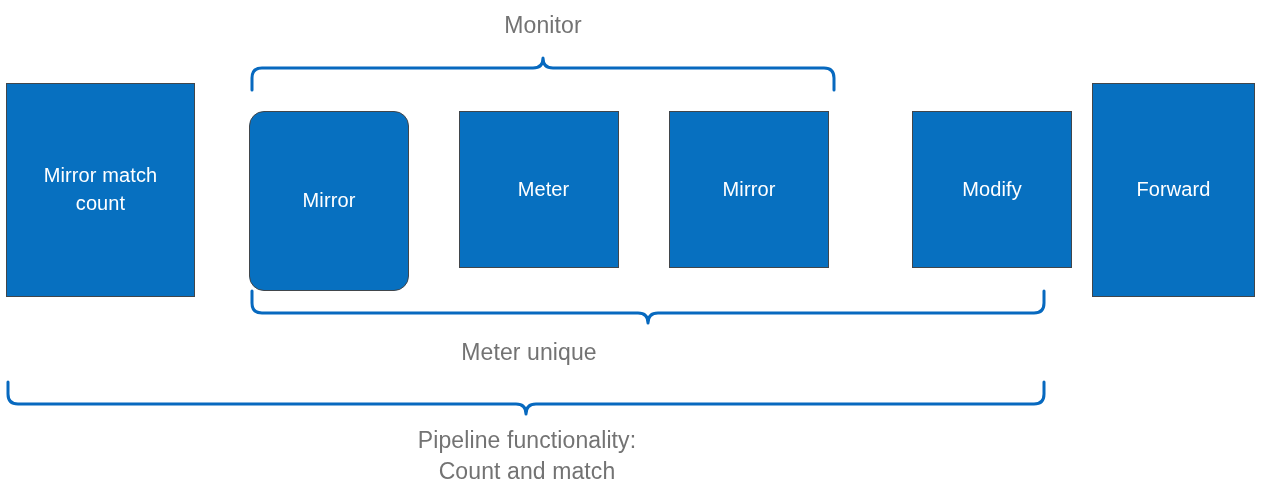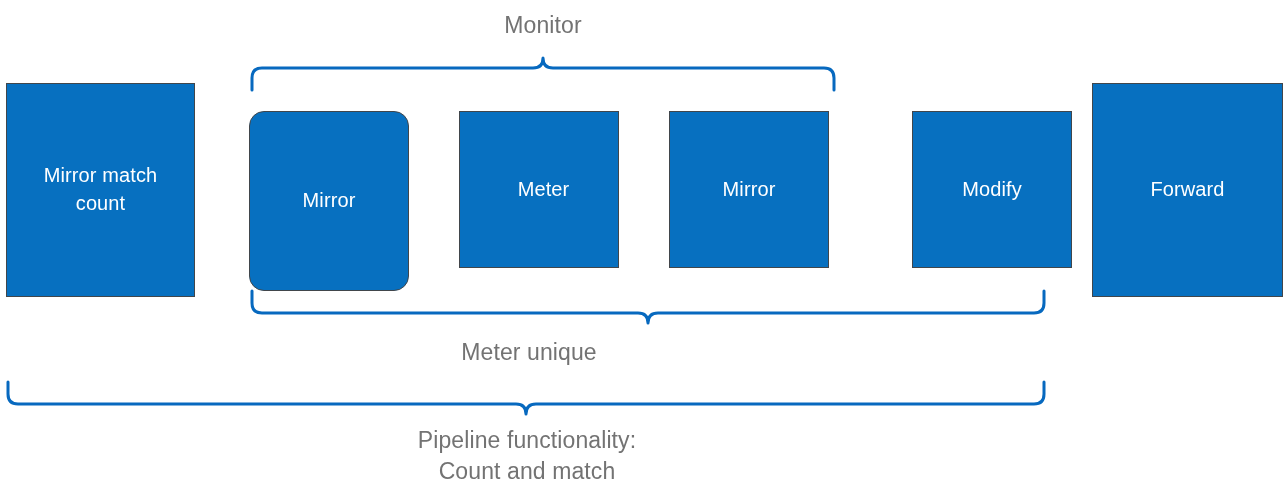--- a/index.html
+++ b/index.html
@@ -72,21 +72,21 @@
 count</div>
 
   <div class="node-box" style="left:249px; top:111px; width:160px; height:180px;border-radius:15px;">Mirror</div>
 
   <div class="node-box" style="left:459px; top:111px; width:160px; height:157px;padding-left:9px;">Meter</div>
 
   <div class="node-box" style="left:669px; top:111px; width:160px; height:157px;">Mirror</div>
 
   <div class="node-box" style="left:912px; top:111px; width:160px; height:157px;">Modify</div>
 
-  <div class="node-box" style="left:1092px; top:83px; width:191px; height:214px;">Forward</div>
+  <div class="node-box" style="left:1092px; top:83px; width:163px; height:214px;">Forward</div>
 
   <svg class="brace-svg" style="left:250px; top:289px; width:798px; height:40px;" viewBox="0 0 798 40" preserveAspectRatio="none">
     <path class="brace-path" d="M 2,2 L 2,14 Q 2,24 12,24 L 388,24 Q 398,24 398,34 Q 398,24 408,24 L 784,24 Q 794,24 794,14 L 794,2"></path>
   </svg>
 
   <div class="brace-label" style="left:529px; top:337px; width:240px; margin-left:-120px;">Meter unique</div>
 
   <svg class="brace-svg" style="left:6px; top:380px; width:1042px; height:42px;" viewBox="0 0 1042 42" preserveAspectRatio="none">
     <path class="brace-path" d="M 2,2 L 2,14 Q 2,24 12,24 L 510,24 Q 520,24 520,34 Q 520,24 530,24 L 1028,24 Q 1038,24 1038,14 L 1038,2"></path>
   </svg>

